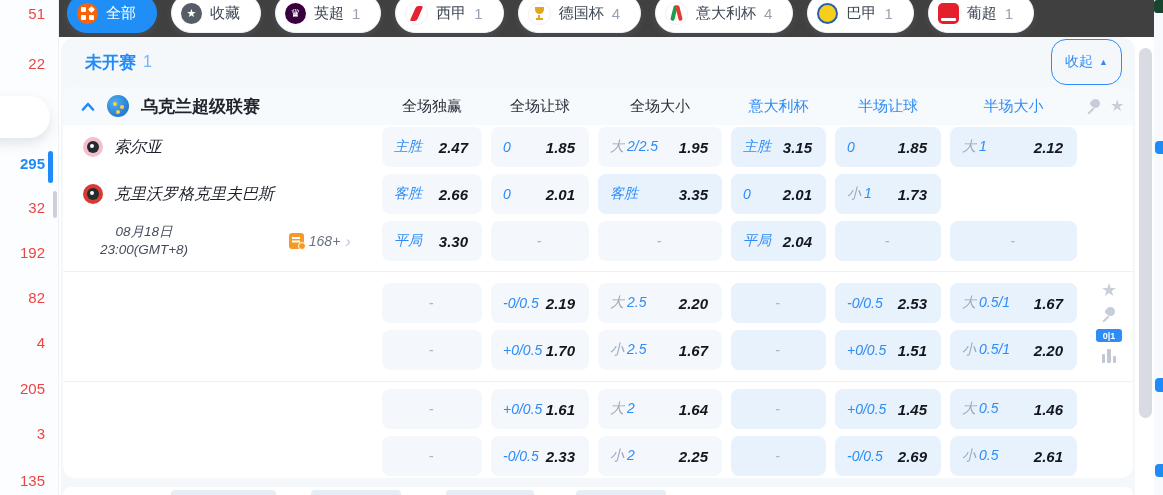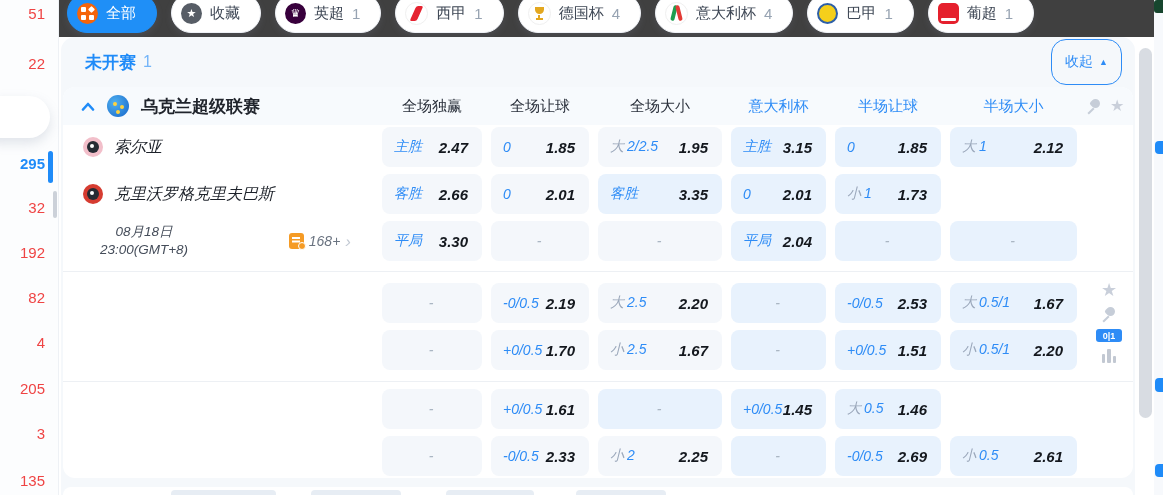--- a/index.html
+++ b/index.html
@@ -413,20 +413,24 @@
             <div class="group g3">
               <div class="row grid">
                 <div></div>
                 <div class="cell empty">
                   <span class="dash">-</span>
                 </div>
                 <div class="cell">
                   <span class="lbl">+0/0.5</span>
                   <span class="val">1.61</span>
                 </div>
+                <div class="cell">
+                  <span class="lbl"><span class="pre">大</span>2</span>
+                  <span class="val">1.64</span>
+                </div>
                 <div class="cell empty half">
                   <span class="dash">-</span>
                 </div>
                 <div class="cell half">
                   <span class="lbl">+0/0.5</span>
                   <span class="val">1.45</span>
                 </div>
                 <div class="cell half">
                   <span class="lbl"><span class="pre">大</span>0.5</span>
                   <span class="val">1.46</span>

